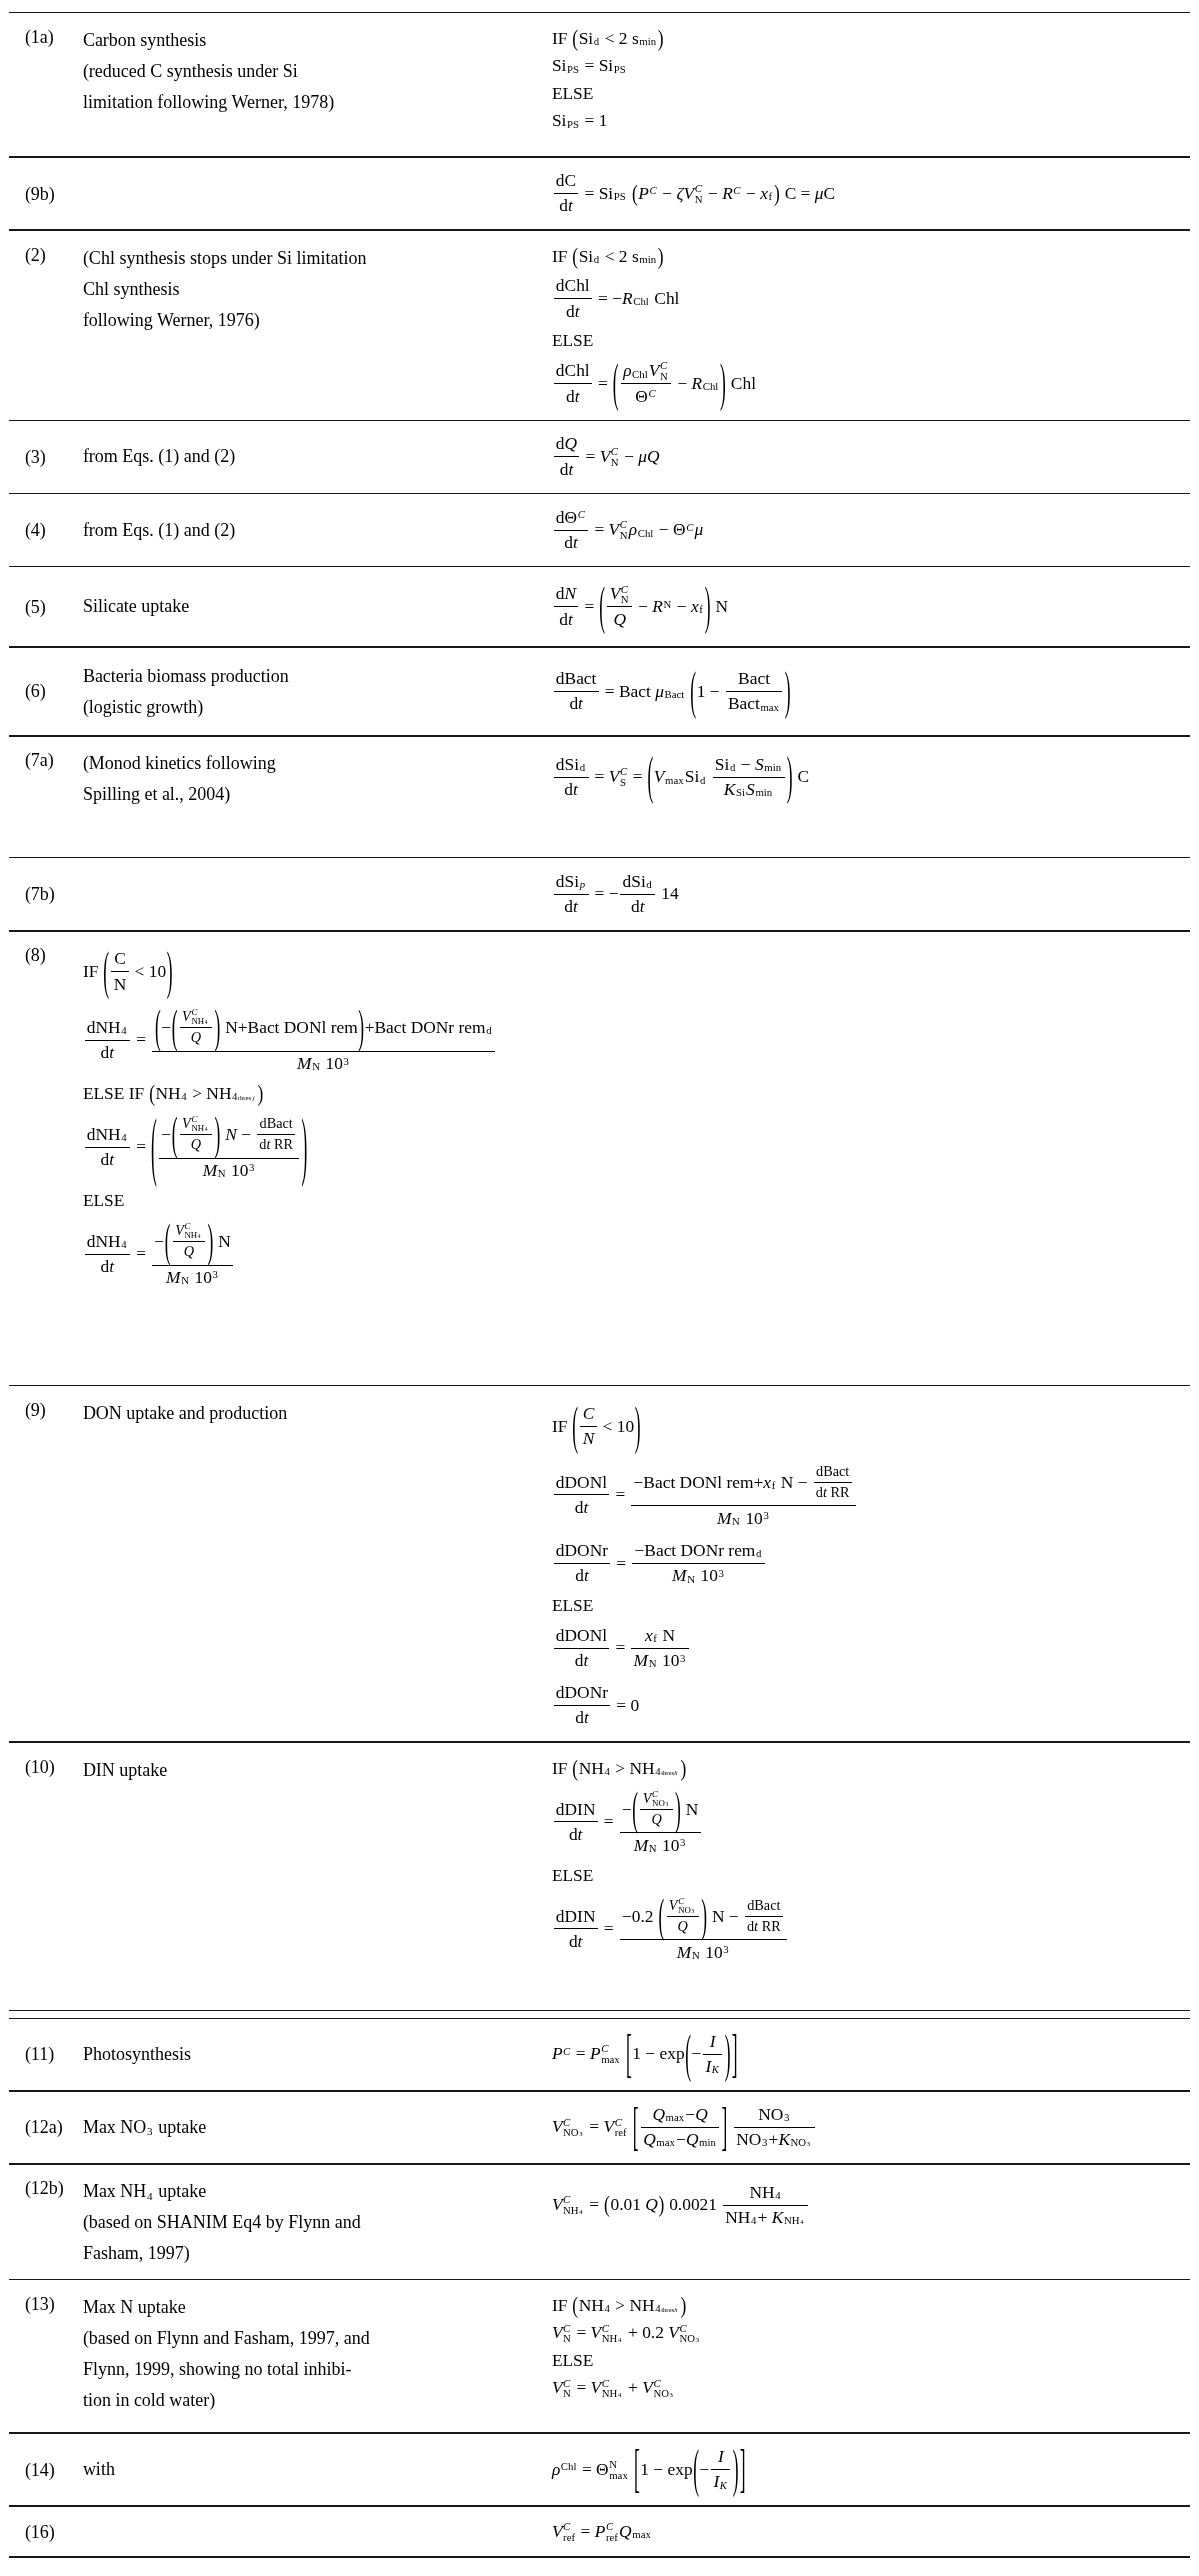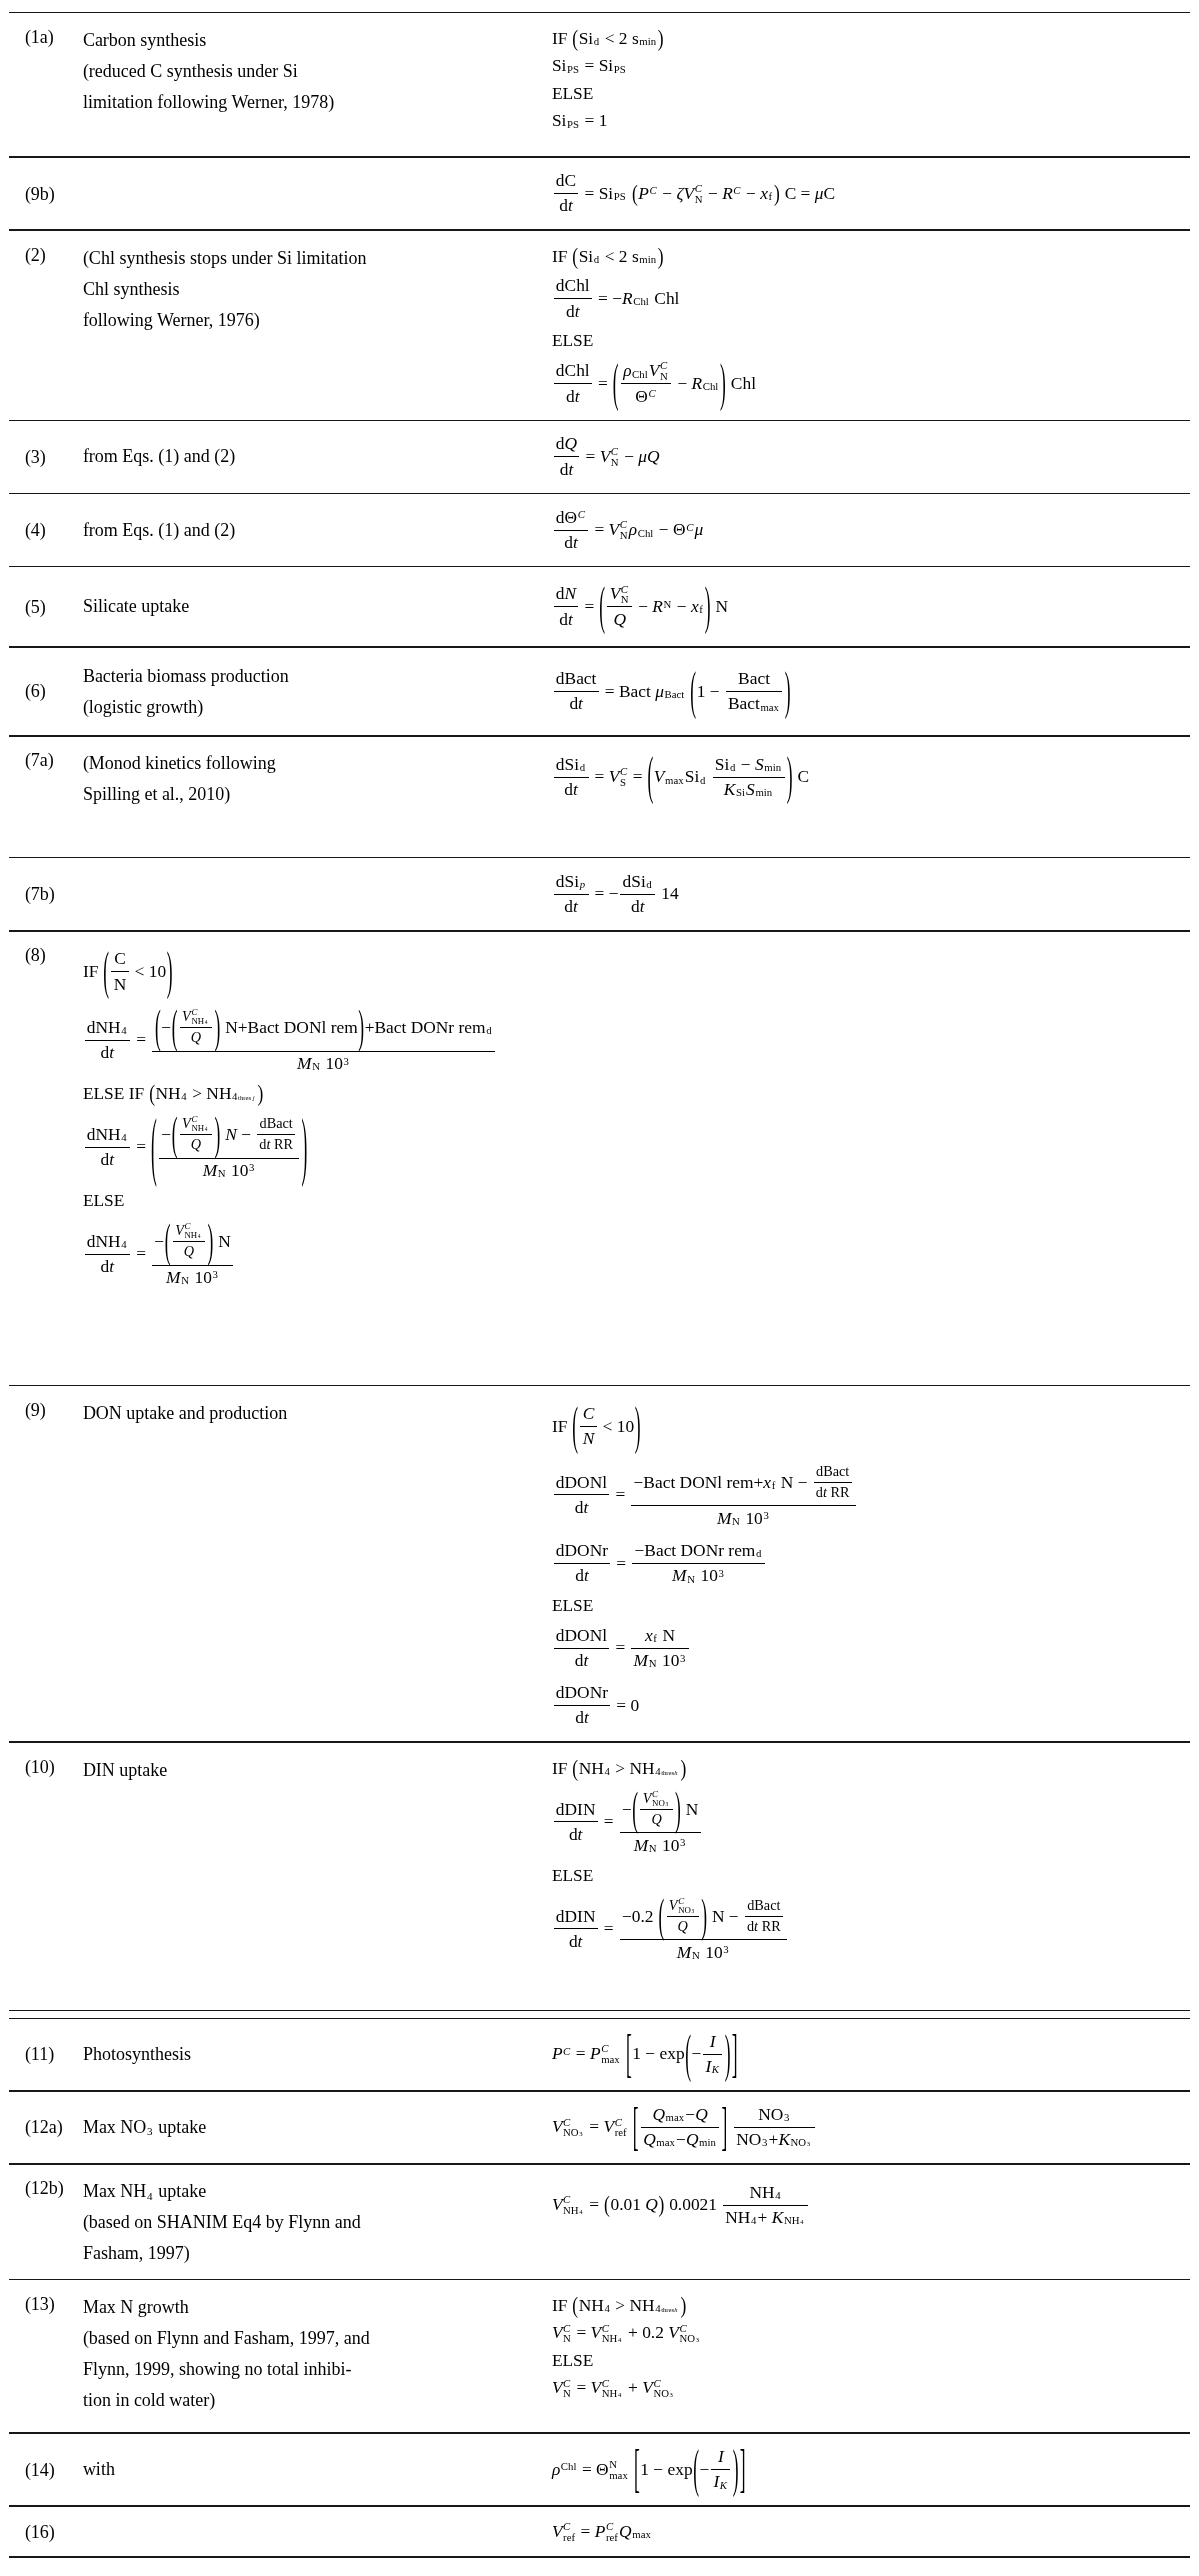--- a/index.html
+++ b/index.html
@@ -137,21 +137,21 @@
         </div>
     <div class="cell-eq">
           <div class="eqline"><span class="m-frac"><span class="m-num"><span class="m-txt">dBact</span></span><span class="m-bar"></span><span class="m-den"><span class="m-txt">d</span><span class="m-it"><span class="m-txt m-it">t</span></span></span></span><span class="m-txt"> = Bact </span><span class="m-it"><span class="m-txt m-it">μ</span></span><span class="m-scripts"><span class="m-sup"></span><span class="m-sub"><span class="m-txt">Bact</span></span></span><span class="m-txt"> </span><span class="m-fence"><span class="m-delim" style="transform: scaleY(3.08533);">(</span><span class="m-fbody"><span class="m-txt">1 − </span><span class="m-frac"><span class="m-num"><span class="m-txt">Bact</span></span><span class="m-bar"></span><span class="m-den"><span class="m-txt">Bact</span><span class="m-scripts"><span class="m-sup"></span><span class="m-sub"><span class="m-txt">max</span></span></span></span></span></span><span class="m-delim" style="transform: scaleY(3.08533);">)</span></span></div>
         </div>
   </div>
       <div class="hrule"></div>
       <div class="trow r-7a">
     <div class="cell-label">(7a)</div>
     <div class="cell-desc">
           <div class="desc-line"><span class="m-txt">(Monod kinetics following</span></div>
-          <div class="desc-line"><span class="m-txt">Spilling et al., 2010)</span></div>
+          <div class="desc-line"><span class="m-txt">Spilling et al., 2004)</span></div>
         </div>
     <div class="cell-eq">
           <div class="eqline"><span class="m-frac"><span class="m-num"><span class="m-txt">dSi</span><span class="m-scripts"><span class="m-sup"></span><span class="m-sub"><span class="m-txt">d</span></span></span></span><span class="m-bar"></span><span class="m-den"><span class="m-txt">d</span><span class="m-it"><span class="m-txt m-it">t</span></span></span></span><span class="m-txt"> = </span><span class="m-it"><span class="m-txt m-it">V</span></span><span class="m-scripts"><span class="m-sup"><span class="m-it"><span class="m-txt m-it">C</span></span></span><span class="m-sub"><span class="m-txt">S</span></span></span><span class="m-txt"> = </span><span class="m-fence"><span class="m-delim" style="transform: scaleY(3.08533);">(</span><span class="m-fbody"><span class="m-it"><span class="m-txt m-it">V</span></span><span class="m-scripts"><span class="m-sup"></span><span class="m-sub"><span class="m-txt">max</span></span></span><span class="m-txt">Si</span><span class="m-scripts"><span class="m-sup"></span><span class="m-sub"><span class="m-txt">d</span></span></span><span class="m-txt"> </span><span class="m-frac"><span class="m-num"><span class="m-txt">Si</span><span class="m-scripts"><span class="m-sup"></span><span class="m-sub"><span class="m-txt">d</span></span></span><span class="m-txt"> − </span><span class="m-it"><span class="m-txt m-it">S</span></span><span class="m-scripts"><span class="m-sup"></span><span class="m-sub"><span class="m-txt">min</span></span></span></span><span class="m-bar"></span><span class="m-den"><span class="m-it"><span class="m-txt m-it">K</span></span><span class="m-scripts"><span class="m-sup"></span><span class="m-sub"><span class="m-txt">Si</span></span></span><span class="m-it"><span class="m-txt m-it">S</span></span><span class="m-scripts"><span class="m-sup"></span><span class="m-sub"><span class="m-txt">min</span></span></span></span></span></span><span class="m-delim" style="transform: scaleY(3.08533);">)</span></span><span class="m-txt"> C</span></div>
         </div>
   </div>
       <div class="hrule"></div>
       <div class="trow r-7b">
     <div class="cell-label">(7b)</div>
     <div class="cell-desc"></div>
     <div class="cell-eq">
@@ -227,21 +227,21 @@
           <div class="desc-line"><span class="m-txt">Fasham, 1997)</span></div>
         </div>
     <div class="cell-eq">
           <div class="eqline"><span class="m-it"><span class="m-txt m-it">V</span></span><span class="m-scripts"><span class="m-sup"><span class="m-it"><span class="m-txt m-it">C</span></span></span><span class="m-sub"><span class="m-txt">NH</span><span class="m-scripts"><span class="m-sup"></span><span class="m-sub"><span class="m-txt">4</span></span></span></span></span><span class="m-txt"> = </span><span class="m-fence"><span class="m-delim" style="transform: scaleY(1.3);">(</span><span class="m-fbody"><span class="m-txt">0.01 </span><span class="m-it"><span class="m-txt m-it">Q</span></span></span><span class="m-delim" style="transform: scaleY(1.3);">)</span></span><span class="m-txt"> 0.0021 </span><span class="m-frac"><span class="m-num"><span class="m-txt">NH</span><span class="m-scripts"><span class="m-sup"></span><span class="m-sub"><span class="m-txt">4</span></span></span></span><span class="m-bar"></span><span class="m-den"><span class="m-txt">NH</span><span class="m-scripts"><span class="m-sup"></span><span class="m-sub"><span class="m-txt">4</span></span></span><span class="m-txt">+ </span><span class="m-it"><span class="m-txt m-it">K</span></span><span class="m-scripts"><span class="m-sup"></span><span class="m-sub"><span class="m-txt">NH</span><span class="m-scripts"><span class="m-sup"></span><span class="m-sub"><span class="m-txt">4</span></span></span></span></span></span></span></div>
         </div>
   </div>
       <div class="hrule"></div>
       <div class="trow r-13">
     <div class="cell-label">(13)</div>
     <div class="cell-desc">
-          <div class="desc-line"><span class="m-txt">Max N growth</span></div>
+          <div class="desc-line"><span class="m-txt">Max N uptake</span></div>
           <div class="desc-line"><span class="m-txt">(based on Flynn and Fasham, 1997, and</span></div>
           <div class="desc-line"><span class="m-txt">Flynn, 1999, showing no total inhibi-</span></div>
           <div class="desc-line"><span class="m-txt">tion in cold water)</span></div>
         </div>
     <div class="cell-eq">
           <div class="eqline"><span class="m-txt">IF </span><span class="m-fence"><span class="m-delim" style="transform: scaleY(1.3);">(</span><span class="m-fbody"><span class="m-txt">NH</span><span class="m-scripts"><span class="m-sup"></span><span class="m-sub"><span class="m-txt">4</span></span></span><span class="m-txt"> &gt; NH</span><span class="m-scripts"><span class="m-sup"></span><span class="m-sub"><span class="m-txt">4</span><span class="m-scripts"><span class="m-sup"></span><span class="m-sub"><span class="m-txt">thres</span><span class="m-it"><span class="m-txt m-it">h</span></span></span></span></span></span></span><span class="m-delim" style="transform: scaleY(1.3);">)</span></span></div>
           <div class="eqline"><span class="m-it"><span class="m-txt m-it">V</span></span><span class="m-scripts"><span class="m-sup"><span class="m-it"><span class="m-txt m-it">C</span></span></span><span class="m-sub"><span class="m-txt">N</span></span></span><span class="m-txt"> = </span><span class="m-it"><span class="m-txt m-it">V</span></span><span class="m-scripts"><span class="m-sup"><span class="m-it"><span class="m-txt m-it">C</span></span></span><span class="m-sub"><span class="m-txt">NH</span><span class="m-scripts"><span class="m-sup"></span><span class="m-sub"><span class="m-txt">4</span></span></span></span></span><span class="m-txt"> + 0.2 </span><span class="m-it"><span class="m-txt m-it">V</span></span><span class="m-scripts"><span class="m-sup"><span class="m-it"><span class="m-txt m-it">C</span></span></span><span class="m-sub"><span class="m-txt">NO</span><span class="m-scripts"><span class="m-sup"></span><span class="m-sub"><span class="m-txt">3</span></span></span></span></span></div>
           <div class="eqline"><span class="m-txt">ELSE</span></div>
           <div class="eqline"><span class="m-it"><span class="m-txt m-it">V</span></span><span class="m-scripts"><span class="m-sup"><span class="m-it"><span class="m-txt m-it">C</span></span></span><span class="m-sub"><span class="m-txt">N</span></span></span><span class="m-txt"> = </span><span class="m-it"><span class="m-txt m-it">V</span></span><span class="m-scripts"><span class="m-sup"><span class="m-it"><span class="m-txt m-it">C</span></span></span><span class="m-sub"><span class="m-txt">NH</span><span class="m-scripts"><span class="m-sup"></span><span class="m-sub"><span class="m-txt">4</span></span></span></span></span><span class="m-txt"> + </span><span class="m-it"><span class="m-txt m-it">V</span></span><span class="m-scripts"><span class="m-sup"><span class="m-it"><span class="m-txt m-it">C</span></span></span><span class="m-sub"><span class="m-txt">NO</span><span class="m-scripts"><span class="m-sup"></span><span class="m-sub"><span class="m-txt">3</span></span></span></span></span></div>
         </div>

